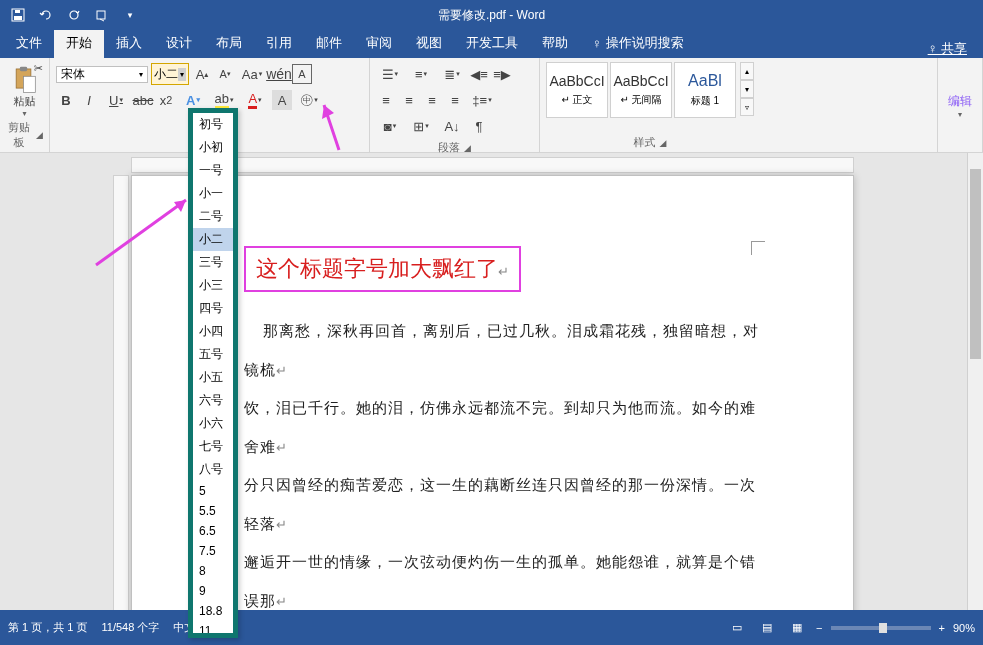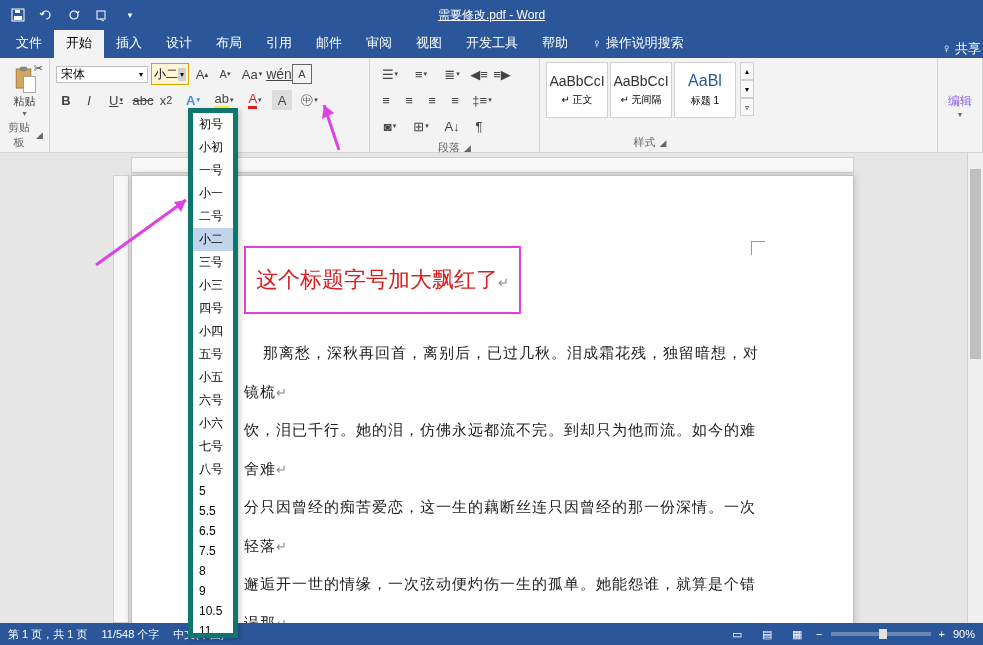--- a/index.html
+++ b/index.html
@@ -1,29 +1,29 @@
 <!DOCTYPE html>
 <html><head>
 <meta charset="utf-8">
 <style>
 * { margin: 0; padding: 0; box-sizing: border-box; font-family: "Microsoft YaHei", sans-serif; }
 body { background: #e6e6e6; width: 983px; height: 645px; overflow: hidden; position: relative; }
 
 .titlebar { background: #2b579a; height: 30px; display: flex; align-items: center; color: white; font-size: 12px; position: relative; }
 .titlebar-left { display: flex; gap: 12px; padding-left: 10px; align-items: center; }
 .titlebar-icon { width: 16px; height: 16px; display: inline-flex; align-items: center; justify-content: center; }
-.titlebar-center { position: absolute; left: 50%; transform: translateX(-50%); text-decoration: underline; }
+.titlebar-center { position: absolute; left: 50%; transform: translateX(-50%); }
 .titlebar-right { margin-left: auto; display: flex; align-items: center; gap: 2px; }
 .login-btn { background: white; color: #333; padding: 2px 8px; font-size: 12px; border: 1px solid #ccc; margin-right: 8px; }
 .win-btn { width: 40px; height: 30px; display: flex; align-items: center; justify-content: center; }
 
 .menubar { background: #2b579a; height: 28px; display: flex; align-items: flex-end; color: white; font-size: 13px; padding-left: 4px; }
 .menubar-tab { padding: 6px 12px; cursor: pointer; }
 .menubar-tab.active { background: #f3f3f3; color: #000000; }
-.menubar-right { margin-left: auto; display: flex; padding-right: 2px; gap: 8px; }
+.menubar-right { margin-left: auto; display: flex; padding-right: 16px; gap: 8px; text-decoration: underline; }
 .tell-me { display: flex; align-items: center; gap: 4px; }
 
 .ribbon { background: #f3f3f3; height: 95px; border-bottom: 1px solid #d4d4d4; display: flex; position: relative; }
 .ribbon-group { border-right: 1px solid #d4d4d4; padding: 4px 6px 2px 6px; display: flex; flex-direction: column; position: relative; }
 .group-label { font-size: 11px; color: #666; text-align: center; margin-top: auto; padding-top: 2px; display: flex; align-items: center; justify-content: center; gap: 4px; }
 .group-controls { display: flex; flex-direction: column; gap: 2px; flex: 1; }
 .dialog-launcher { font-size: 9px; }
 
 .paste-group { width: 50px; align-items: center; }
 .paste-icon { width: 32px; height: 38px; margin-top: 4px; }
@@ -46,37 +46,37 @@
 .style-nav { display: flex; flex-direction: column; margin-left: 2px; }
 .style-nav-btn { width: 14px; height: 18px; border: 1px solid #d0d0d0; background: #f8f8f8; font-size: 8px; display: flex; align-items: center; justify-content: center; }
 .edit-group { width: 45px; align-items: center; justify-content: center; }
 
 .doc-area { position: absolute; top: 153px; left: 0; right: 0; bottom: 22px; background: #e6e6e6; overflow: hidden; }
 .page { position: absolute; left: 131px; top: 22px; width: 723px; height: 620px; background: white; box-shadow: 0 0 8px rgba(0,0,0,0.2); border: 1px solid #c0c0c0; }
 .ruler-h { position: absolute; top: 4px; left: 131px; width: 723px; height: 16px; background: #f8f8f8; border: 1px solid #d0d0d0; }
 .ruler-v { position: absolute; left: 113px; top: 22px; width: 16px; bottom: 0; background: #f8f8f8; border: 1px solid #d0d0d0; }
 
 .page-content { position: absolute; left: 112px; top: 70px; right: 90px; }
-.title-box { border: 2px solid #e040e0; padding: 17px 10px; display: inline-block; margin-bottom: 20px; }
+.title-box { border: 2px solid #e040e0; padding: 6px 10px; display: inline-block; margin-bottom: 20px; }
 .title-text { color: #d81e1e; font-size: 22px; font-family: SimSun, serif; }
 .body-text { font-size: 15px; font-family: SimSun, serif; color: #222; line-height: 2.5; letter-spacing: 1px; }
 .para-mark { color: #888; font-size: 13px; }
 .corner-mark { position: absolute; right: 88px; top: 65px; width: 14px; height: 14px; border-right: 1px solid #999; border-bottom: 1px solid #999; transform: rotate(180deg); }
 
 .fontsize-dropdown { position: absolute; left: 188px; top: 108px; width: 50px; background: white; border: 5px solid #0f766e; box-shadow: 2px 2px 5px rgba(0,0,0,0.2); z-index: 100; max-height: 530px; overflow-y: auto; }
 .fontsize-dropdown::-webkit-scrollbar { width: 14px; }
 .fontsize-dropdown::-webkit-scrollbar-track { background: #f0f0f0; border-left: 1px solid #d0d0d0; }
 .fontsize-dropdown::-webkit-scrollbar-thumb { background: #c0c0c0; }
 .dd-item { padding: 3px 6px; font-size: 12px; cursor: pointer; }
 .dd-item.selected { background: #c0d4ec; }
 
 .annotation-arrow1 { position: absolute; left: 91px; top: 190px; z-index: 200; pointer-events: none; }
 .annotation-arrow2 { position: absolute; left: 314px; top: 95px; z-index: 200; pointer-events: none; }
 
-.statusbar { position: absolute; bottom: 0; left: 0; right: 0; height: 22px; background: #2b579a; color: white; font-size: 11px; display: flex; align-items: center; padding: 0 8px; gap: 14px; }
+.statusbar { position: absolute; bottom: 0; left: 0; right: 0; height: 35px; background: #2b579a; color: white; font-size: 11px; display: flex; align-items: center; padding: 0 8px; gap: 14px; }
 .statusbar-right { margin-left: auto; display: flex; align-items: center; gap: 8px; }
 .view-btn { width: 22px; height: 18px; display: flex; align-items: center; justify-content: center; }
 .zoom-slider { width: 100px; height: 4px; background: #6b87b5; position: relative; }
 .zoom-thumb { position: absolute; left: 48px; top: -3px; width: 8px; height: 10px; background: #e0e0e0; }
 
 .scrollbar-v { position: absolute; right: 0; top: 153px; bottom: 22px; width: 16px; background: #f0f0f0; border-left: 1px solid #d0d0d0; }
 .scrollbar-v-thumb { position: absolute; top: 16px; left: 2px; right: 2px; height: 190px; background: #c0c0c0; }
 </style>
 </head>
 <body>
@@ -273,21 +273,21 @@
     <div class="dd-item">六号</div>
     <div class="dd-item">小六</div>
     <div class="dd-item">七号</div>
     <div class="dd-item">八号</div>
     <div class="dd-item">5</div>
     <div class="dd-item">5.5</div>
     <div class="dd-item">6.5</div>
     <div class="dd-item">7.5</div>
     <div class="dd-item">8</div>
     <div class="dd-item">9</div>
-    <div class="dd-item">10.5</div>
+    <div class="dd-item">18.8</div>
     <div class="dd-item">11</div>
     <div class="dd-item">12</div>
   </div>
 
 <svg class="annotation-arrow1" width="110" height="80">
     <line x1="5" y1="75" x2="95" y2="10" stroke="#e040e0" stroke-width="3"></line>
     <polygon points="95,10 83,12 90,22" fill="#e040e0"></polygon>
   </svg>
 <svg class="annotation-arrow2" width="40" height="60">
     <line x1="25" y1="55" x2="10" y2="10" stroke="#e040e0" stroke-width="3"></line>

